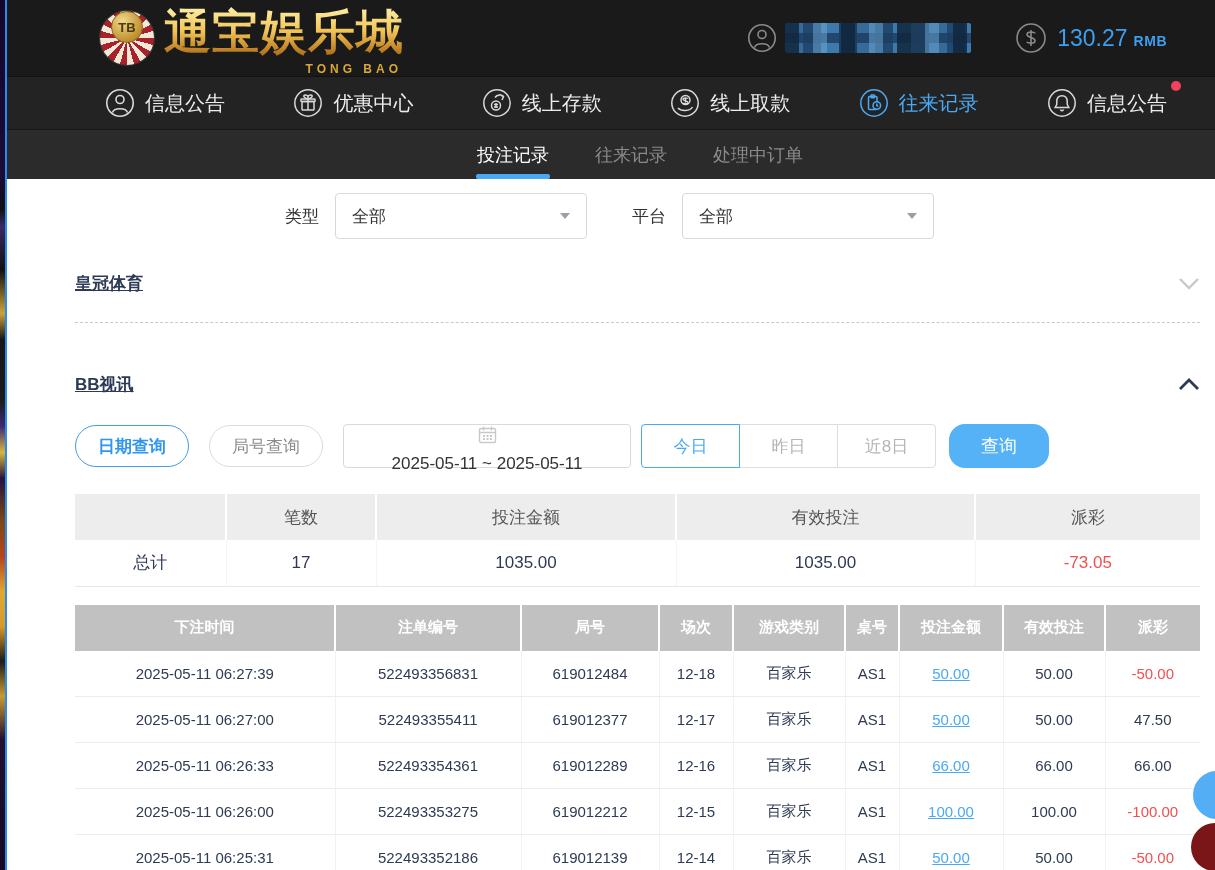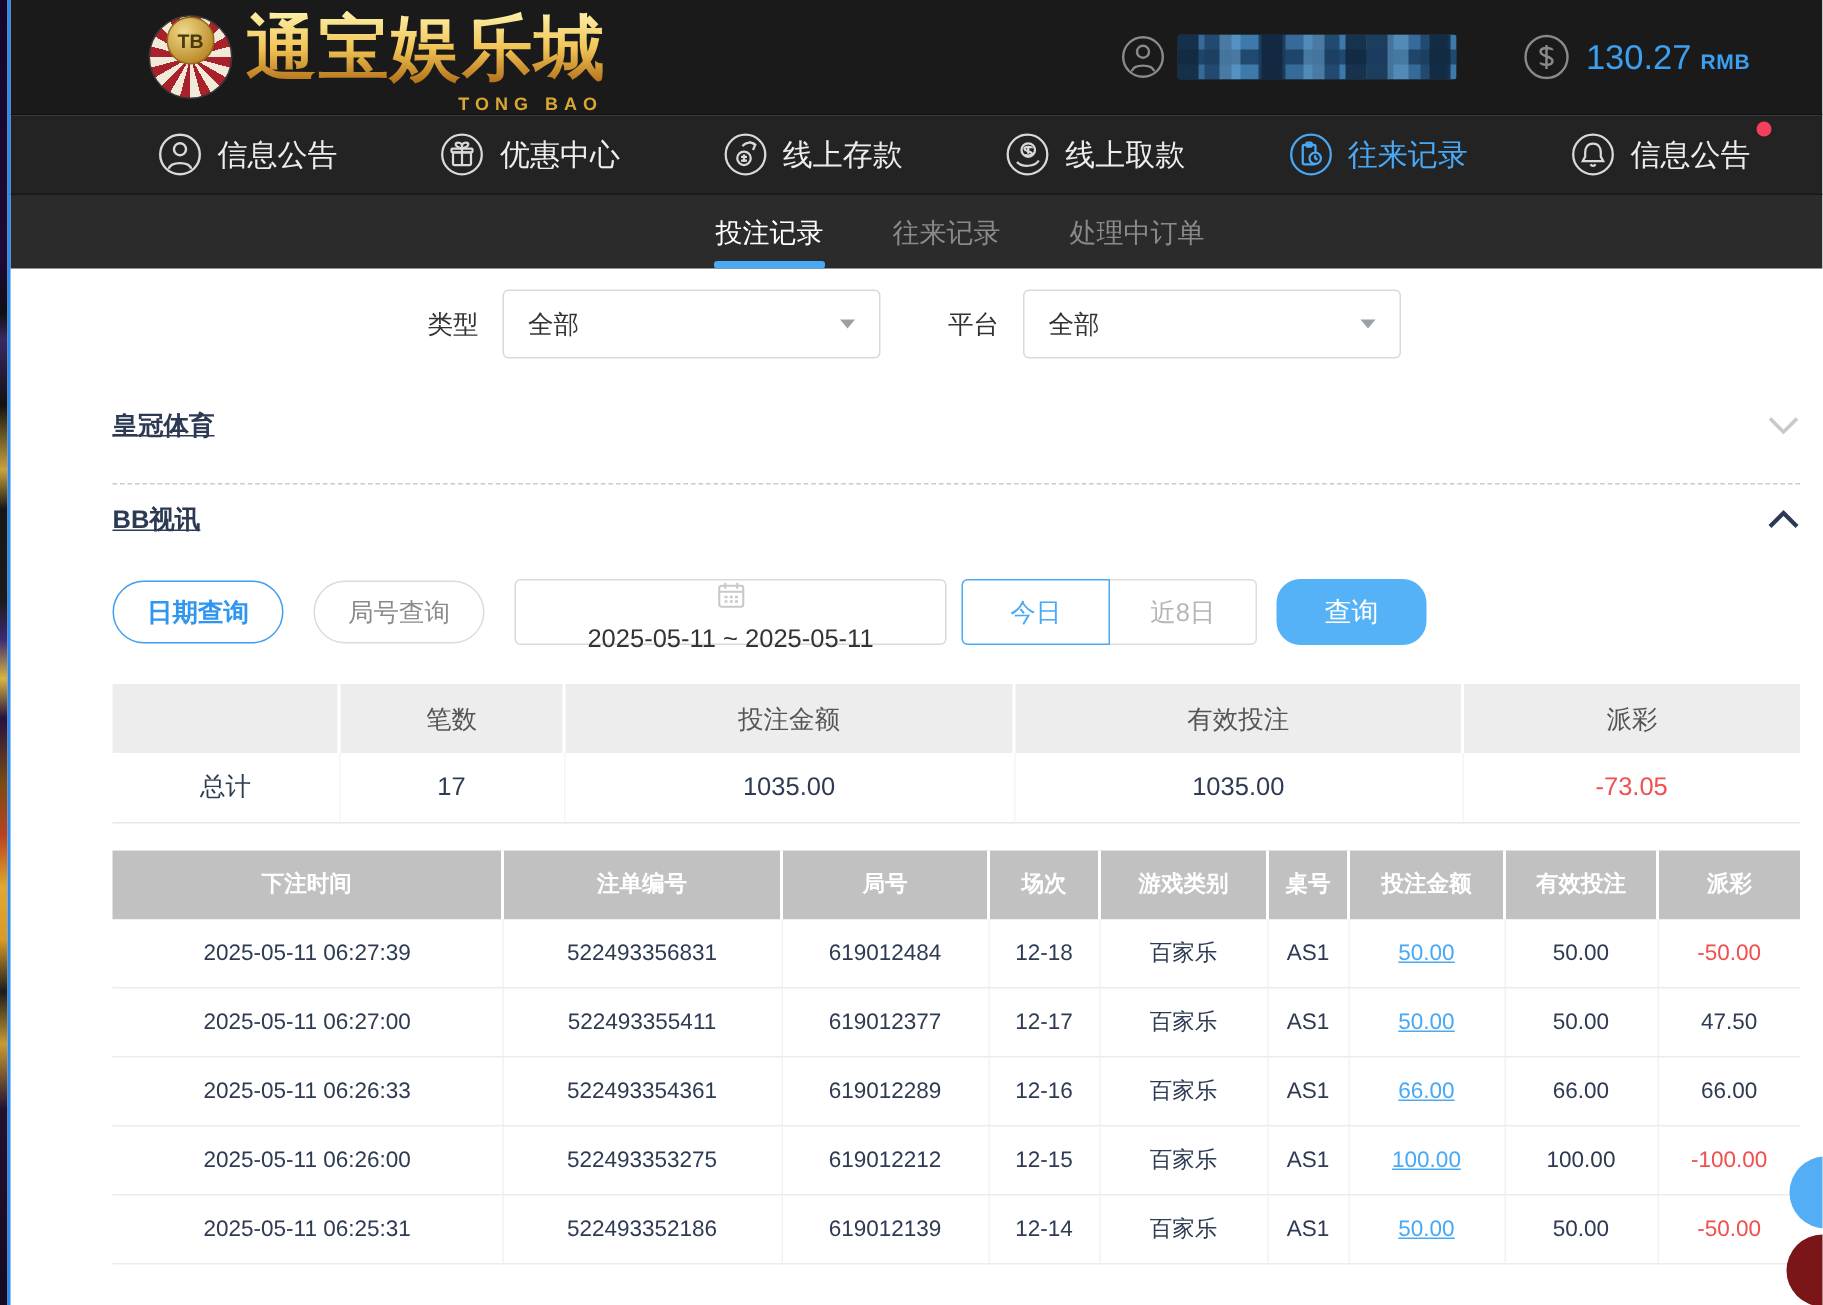--- a/index.html
+++ b/index.html
@@ -110,21 +110,21 @@
     width:0; height:0; border-left:5px solid transparent;
     border-right:5px solid transparent; border-top:6px solid #9aa0a6;
   }
 
   .section-head {
     display:flex; align-items:center; justify-content:space-between;
     margin-top:33px; cursor:pointer;
   }
   .section-title { font-size:17px; font-weight:bold; color:#2c3a54;text-decoration:underline; }
   .dashed-divider { border-top:1px dashed #c9c9c9; margin-top:27px; }
-  .section-head.bb { margin-top:12px; }
+  .section-head.bb { margin-top:50px; }
 
   
   .query-row { display:flex; align-items:center; margin-top:28px; height:44px; }
   .pill {
     height:42px; padding:0 22px; border-radius:21px; background:#fff;
     font-size:17px; display:flex; align-items:center; cursor:pointer;
   }
   .pill.blue { border:1px solid #3f9ef0; color:#2f97f0; font-weight:bold; }
   .pill.gray { border:1px solid #dcdcdc; color:#8b8b8b; margin-left:20px; }
   .date-input {
@@ -341,20 +341,21 @@
             <svg width="19" height="19" viewBox="0 0 19 19" fill="none" stroke="#c9c9c9" stroke-width="1.4">
               <rect x="1.5" y="3.5" width="16" height="14" rx="1.5"></rect>
               <path d="M5.5 1.5v4 M13.5 1.5v4 M1.5 7.5h16"></path>
               <path d="M5 11h2 M8.5 11h2 M12 11h2 M5 14h2 M8.5 14h2 M12 14h2" stroke-width="1.8"></path>
             </svg>
           </span>
           <span class="date-text">2025-05-11 ~ 2025-05-11</span>
         </div>
         <div class="seg-group">
           <div class="seg active">今日</div>
+          <div class="seg">昨日</div>
           <div class="seg">近8日</div>
         </div>
         <button class="btn-search">查询</button>
       </div>
 
       <table class="summary">
         <colgroup>
             <col style="width:151px">
             <col style="width:150px">
             <col style="width:300px">

